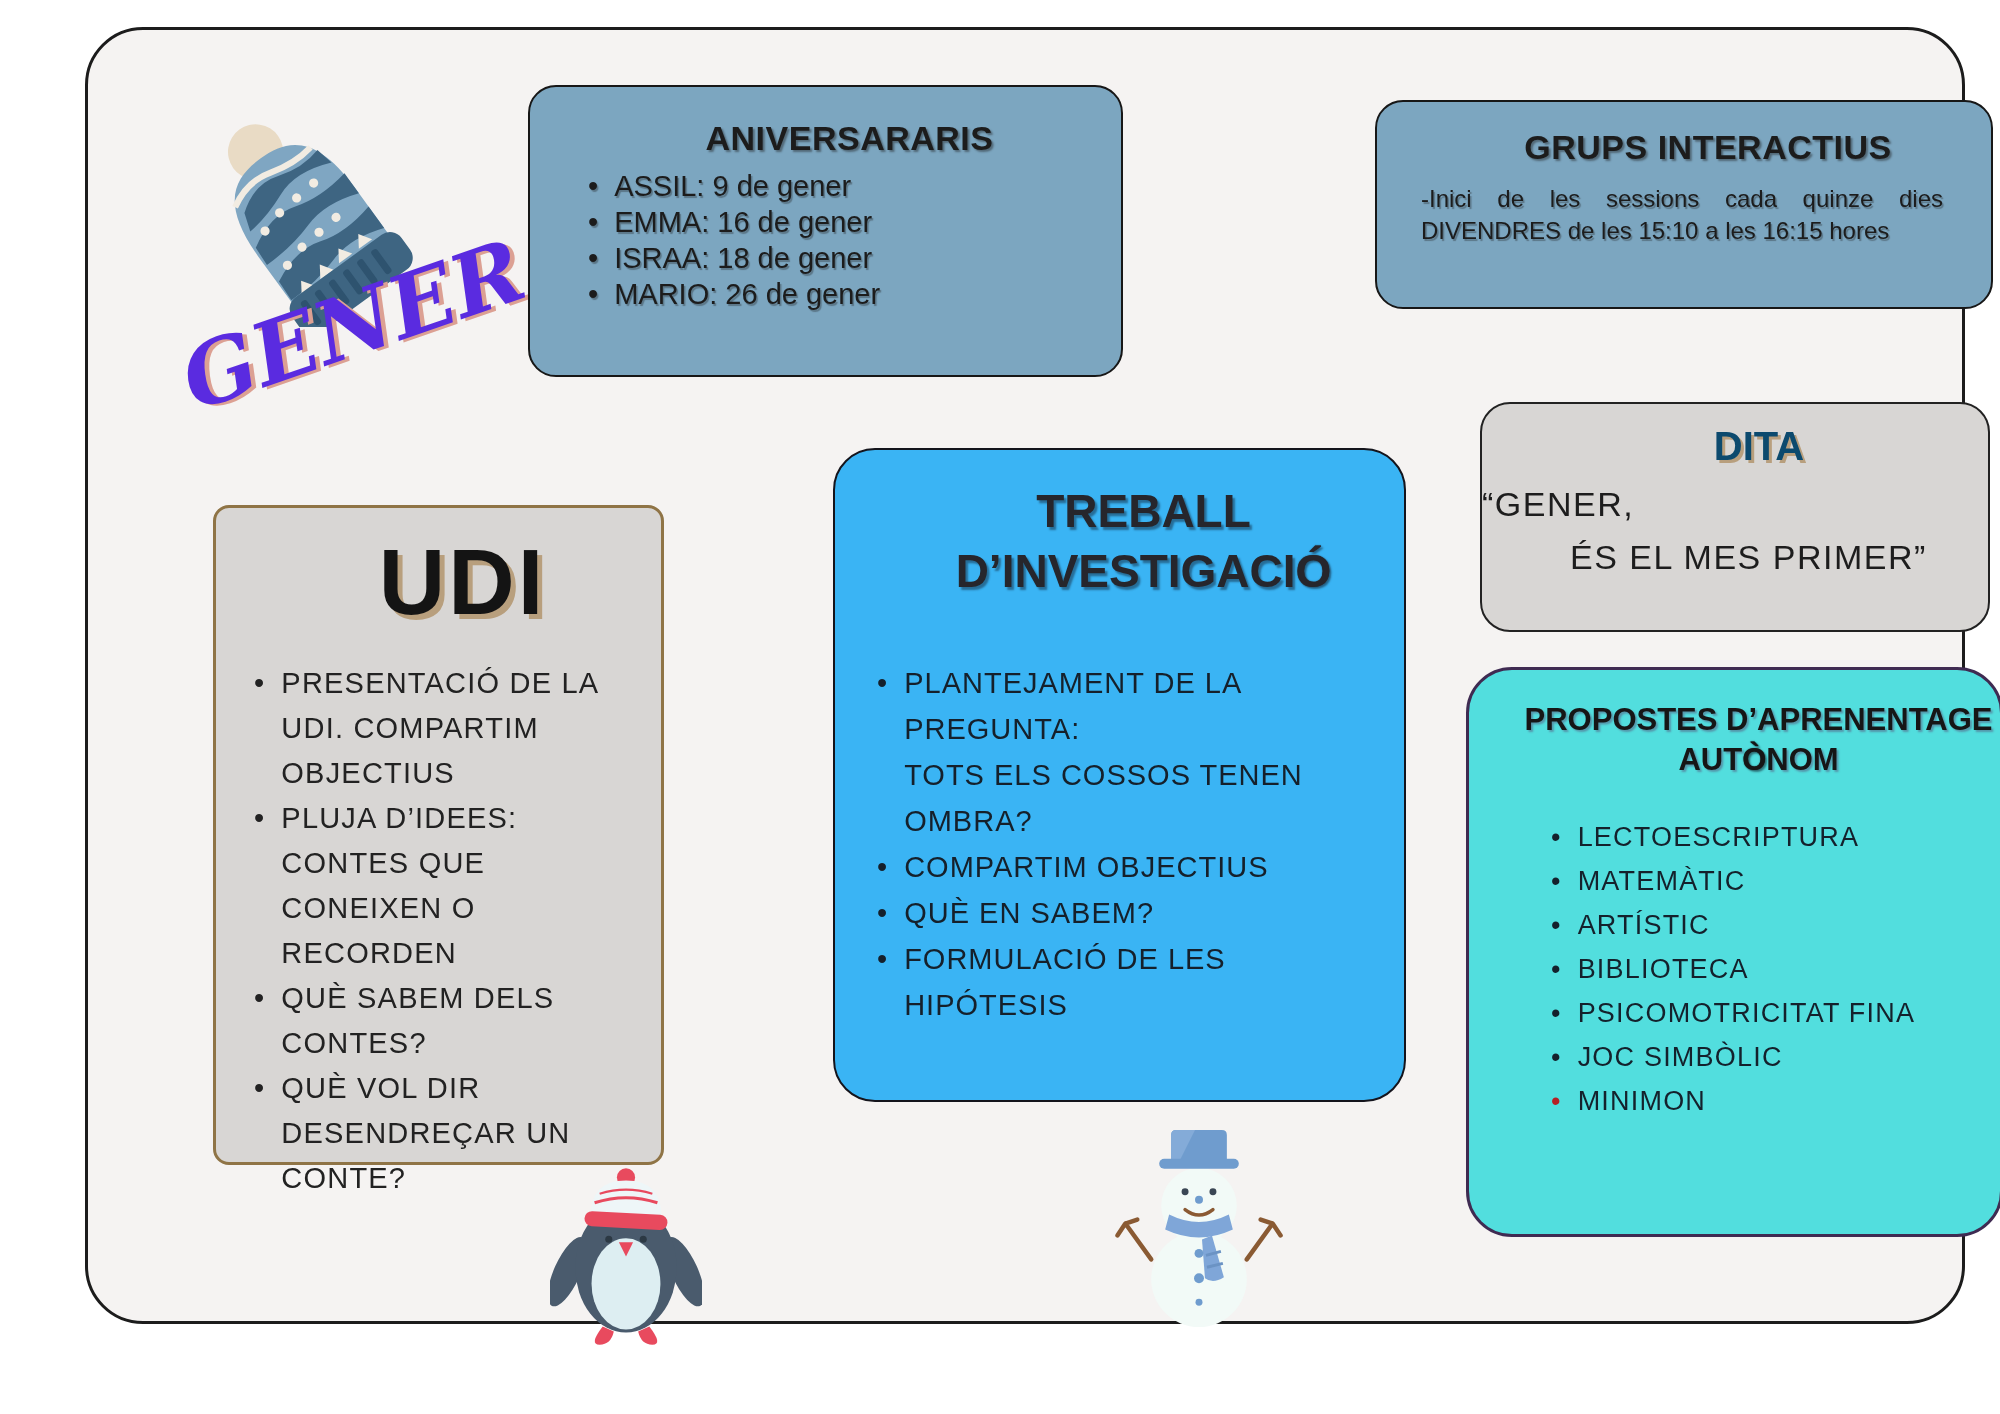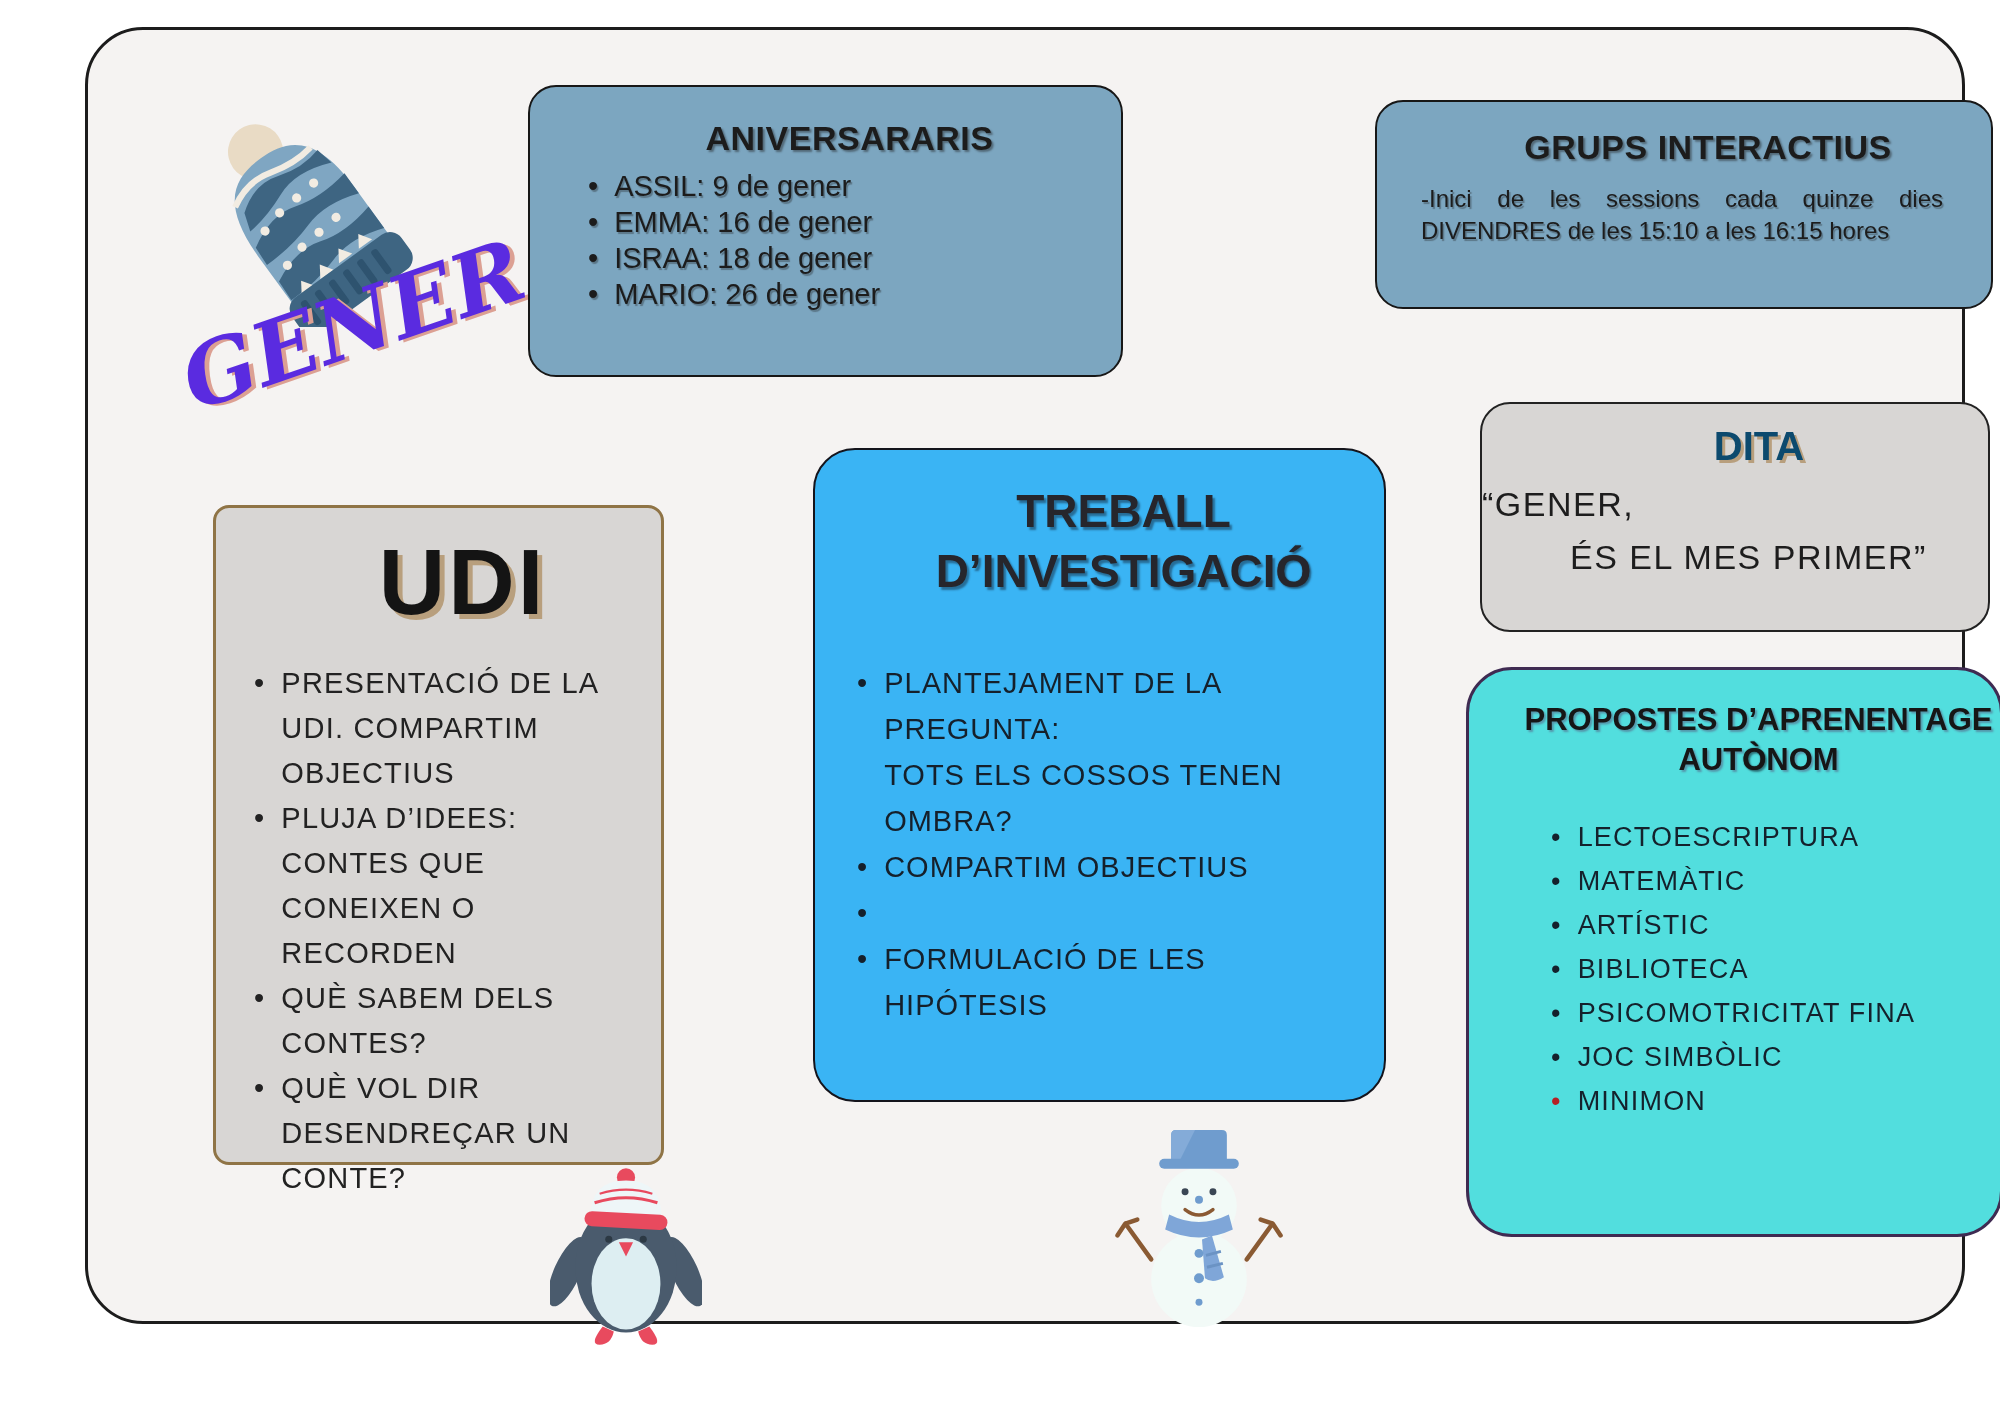--- a/index.html
+++ b/index.html
@@ -67,21 +67,21 @@
   }
   .dita h2 {
     font-size: 40px; font-weight: bold;
     color: #0c4a6e; text-shadow: 3px 3px 0 #b89f7d;
   }
   .dita .quote { margin: 16px 0 0 0; font-size: 34px; letter-spacing: 1.5px; color: #1d1d1d; }
   .dita .quote2 { margin-top: 14px; padding-left: 88px; }
 
   
   .treball {
-    left: 725px; top: 418px; width: 573px; height: 654px;
+    left: 745px; top: 418px; width: 573px; height: 654px;
     background: #3ab4f4; border: 2.5px solid #14141c; border-radius: 42px;
     padding-top: 32px;
   }
   .treball h2 {
     font-size: 46px; font-weight: bold; line-height: 1.3; color: #26262c;
     text-shadow: 2.5px 2.5px 2px rgba(15,25,40,.45);
   }
   .treball .blist {
     margin-top: 58px; padding: 0 30px 0 42px;
     font-size: 29px; line-height: 46px; letter-spacing: 1px; color: #15202b;
@@ -236,20 +236,21 @@
             <span class="li-text">TOTS ELS COSSOS TENEN OMBRA?</span>
           </li>
 
           <li>
             <span class="bullet">•</span>
             <span class="li-text">COMPARTIM OBJECTIUS</span>
           </li>
 
           <li>
             <span class="bullet">•</span>
+            <span class="li-text">QUÈ EN SABEM?</span>
           </li>
 
           <li>
             <span class="bullet">•</span>
             <span class="li-text">FORMULACIÓ DE LES HIPÓTESIS</span>
           </li>
         </ul>
     </section>
 
     <section class="box graybox dita">

